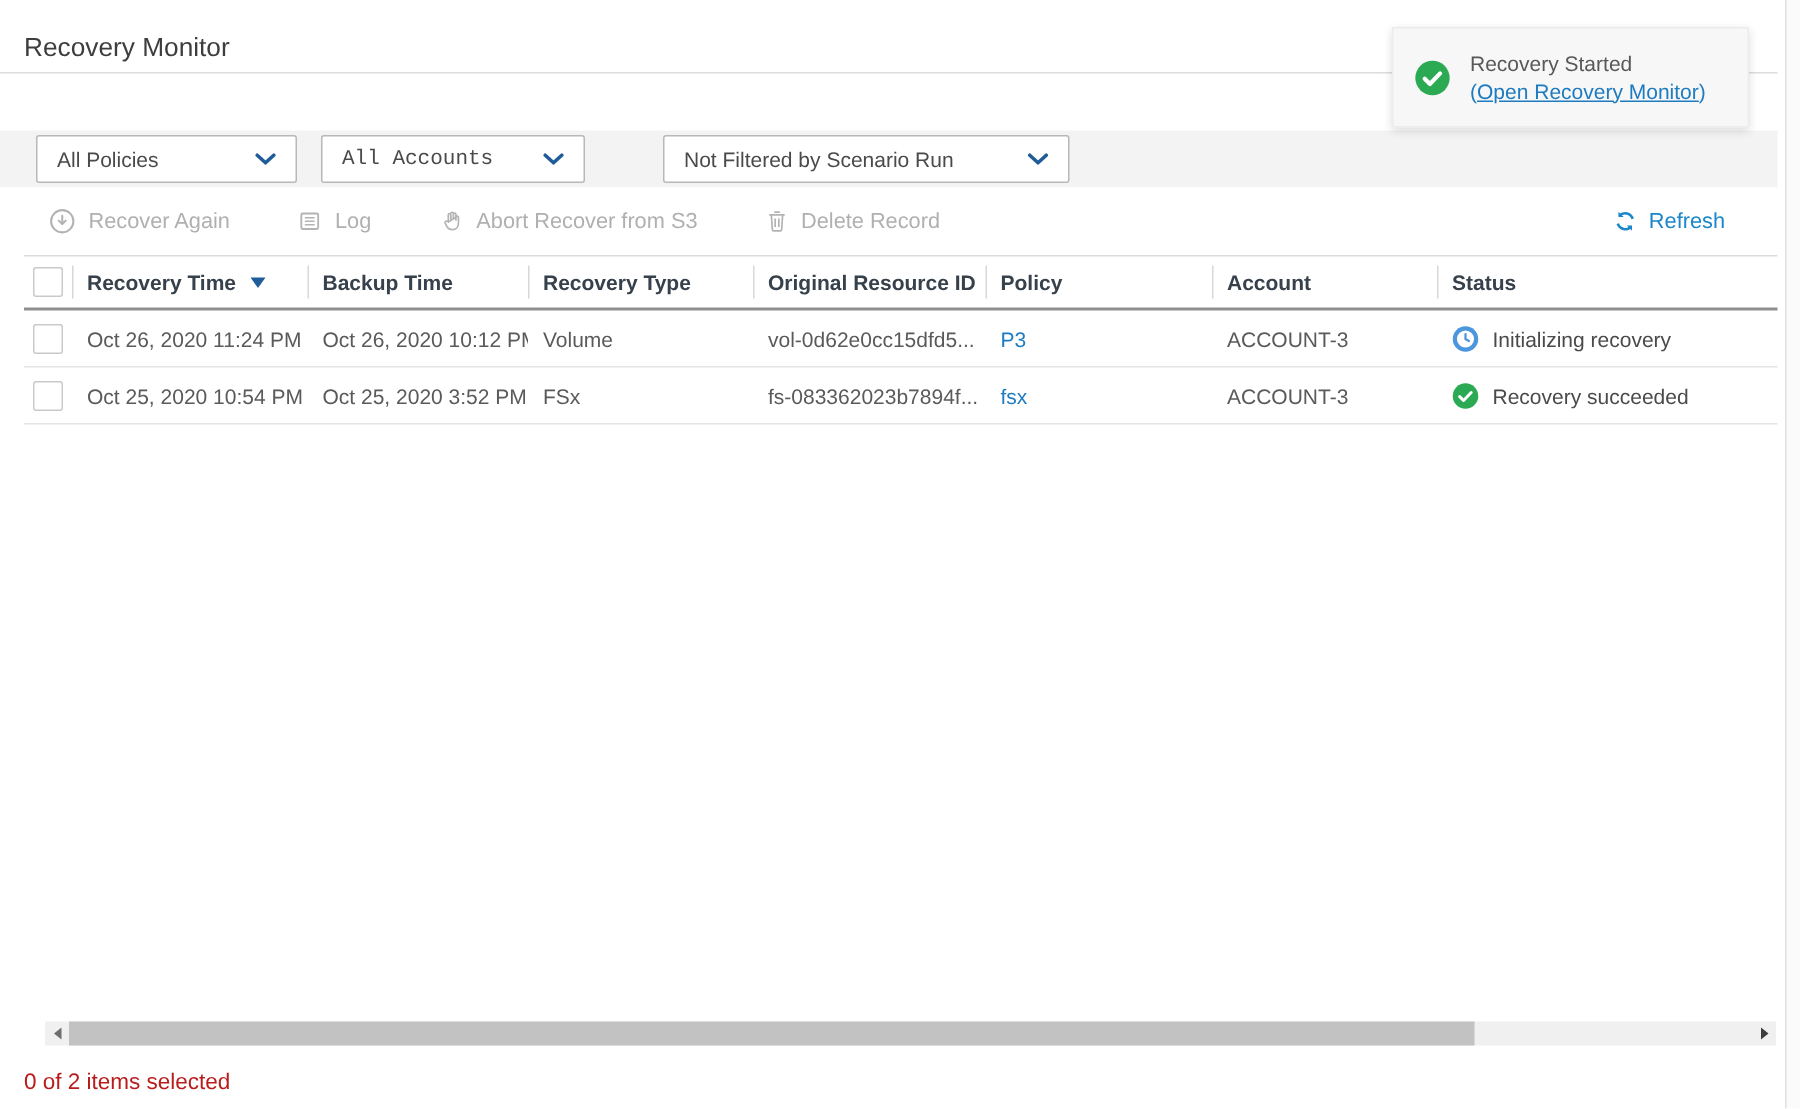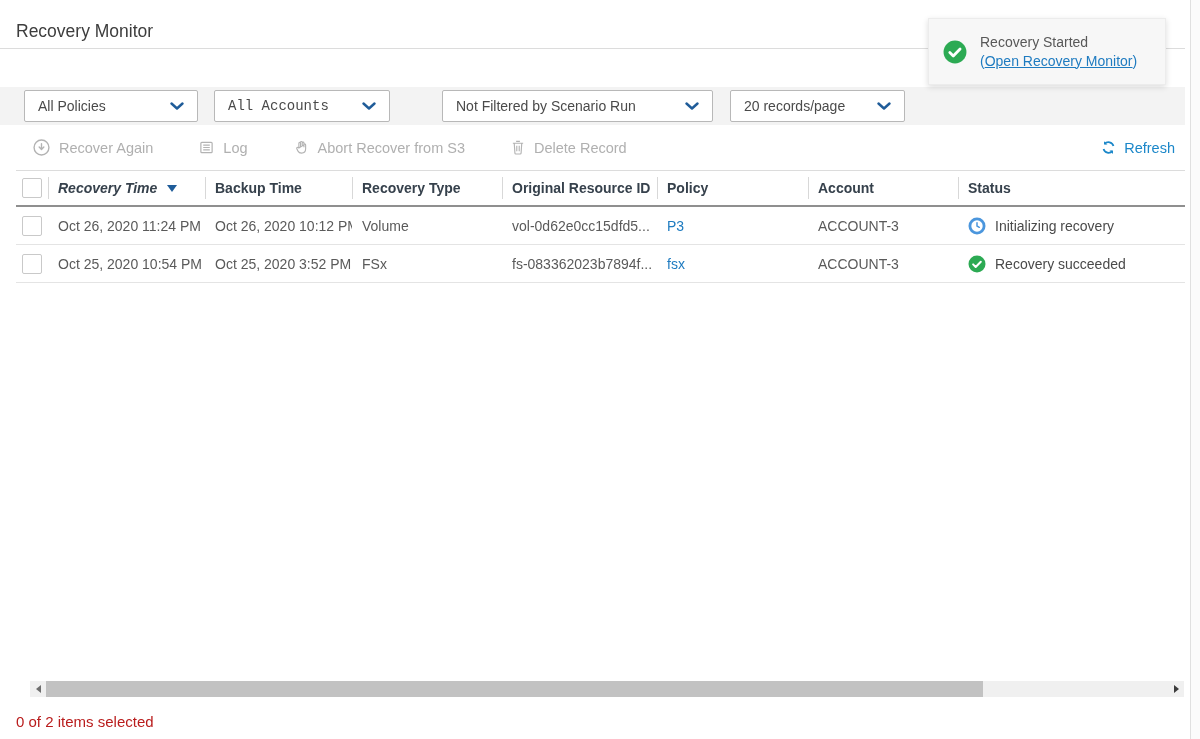--- a/index.html
+++ b/index.html
@@ -30,21 +30,21 @@
   .dd-pagesize { width:175px; }
 
   
   .toolbar { position:absolute; left:0; top:125px; width:1185px; height:45px; background:#fff;
     display:flex; align-items:center; padding-left:33px; }
   .tool-btn { display:flex; align-items:center; gap:9px; font-size:14.5px; color:#b0b0b0;
     cursor:default; }
   .tb-recover { margin-right:46px; }
   .tb-log { margin-right:46px; }
   .tb-abort { margin-right:46px; }
-  .refresh-btn { margin-left:auto; margin-right:10px; display:flex; align-items:center; gap:8px;
+  .refresh-btn { margin-left:auto; margin-right:35px; display:flex; align-items:center; gap:8px;
     font-size:14.5px; color:#1b87c9; cursor:pointer; }
 
   
   .table { position:absolute; left:16px; top:170px; width:1169px; }
   .thead, .trow { display:grid; grid-template-columns:32px 157px 147px 150px 155px 151px 150px 1fr;
     align-items:center; }
   .thead { height:37px; border-top:1px solid #dcdcdc; border-bottom:2px solid #8f8f8f; }
   .th { position:relative; font-size:14px; font-weight:bold; color:#36414c; padding-left:10px;
     display:flex; align-items:center; gap:10px; height:100%; }
   .th + .th::before, .th-first-sep::before { content:""; position:absolute; left:0; top:6px; bottom:6px;
@@ -115,28 +115,20 @@
       </span>
   </div>
   <div class="dropdown dd-scenario">
     <span>Not Filtered by Scenario Run</span>
     <span class="icon">
         <svg width="14" height="9" viewBox="0 0 14 9">
           <path d="M1.5 1.5l5.5 5 5.5-5" fill="none" stroke="#1f5c99" stroke-width="2.4" stroke-linecap="round" stroke-linejoin="round"></path>
         </svg>
       </span>
   </div>
-  <div class="dropdown dd-pagesize">
-    <span>20 records/page</span>
-    <span class="icon">
-        <svg width="14" height="9" viewBox="0 0 14 9">
-          <path d="M1.5 1.5l5.5 5 5.5-5" fill="none" stroke="#1f5c99" stroke-width="2.4" stroke-linecap="round" stroke-linejoin="round"></path>
-        </svg>
-      </span>
-  </div>
 </div>
 
 <div class="toolbar">
   <div class="tool-btn tb-recover">
     <span class="icon">
         <svg width="17" height="17" viewBox="0 0 16 16">
           <circle cx="8" cy="8" r="7" fill="none" stroke="#b3b3b3" stroke-width="1.3"></circle>
           <path d="M8 4.5v5M5.8 7.6L8 9.8l2.2-2.2" fill="none" stroke="#b3b3b3" stroke-width="1.3" stroke-linecap="round" stroke-linejoin="round"></path>
         </svg>
       </span>
@@ -178,21 +170,21 @@
       </span>
     <span>Refresh</span>
   </div>
 </div>
 
 <div class="table">
   <div class="thead">
     <div class="cb-cell">
       <div class="checkbox"></div>
     </div>
-    <div class="th th-first-sep" style="position:relative;font-style:italic;">
+    <div class="th th-first-sep" style="position:relative;">
       <span>Recovery Time</span>
       <span class="sort-desc"></span>
     </div>
     <div class="th">
         <span>Backup Time</span>
       </div>
     <div class="th">
         <span>Recovery Type</span>
       </div>
     <div class="th">

